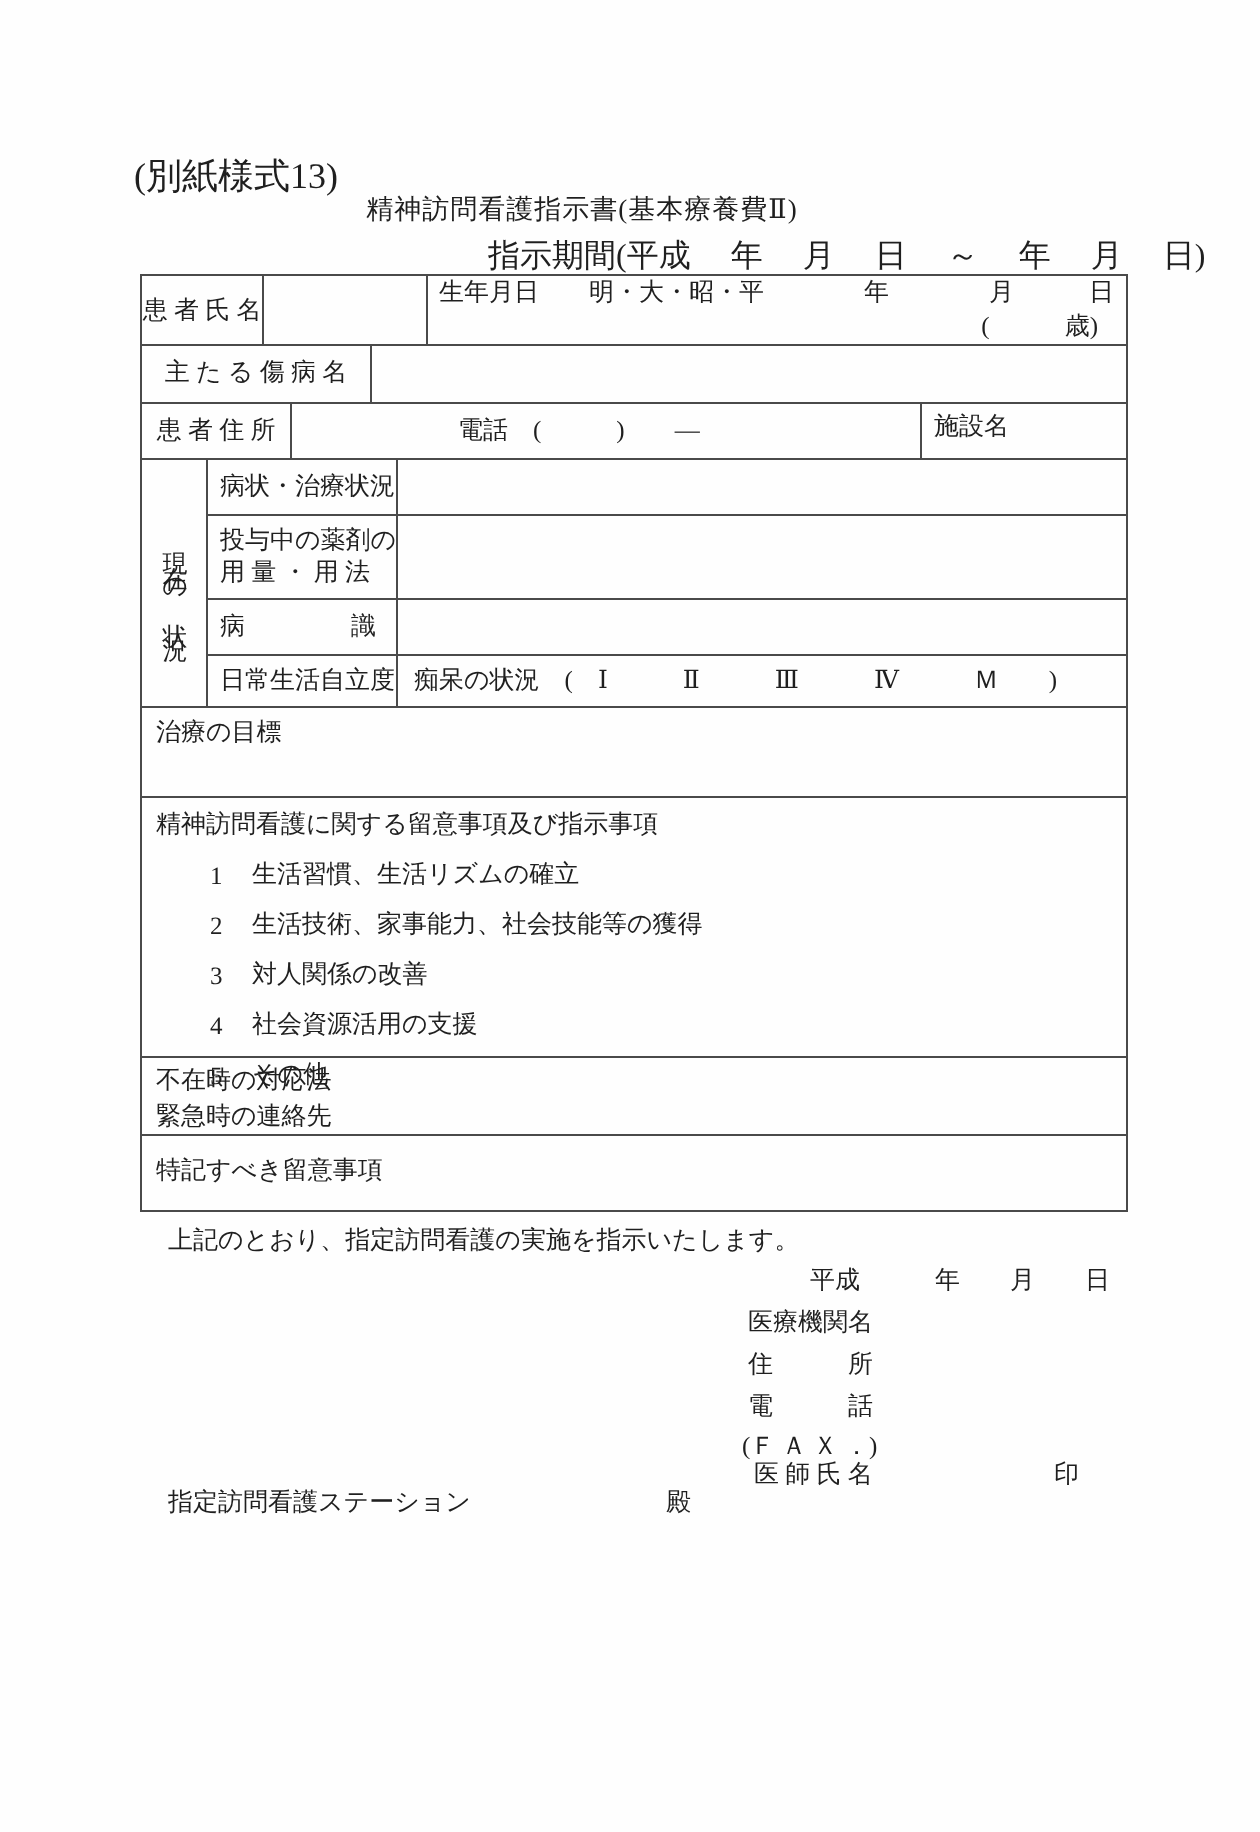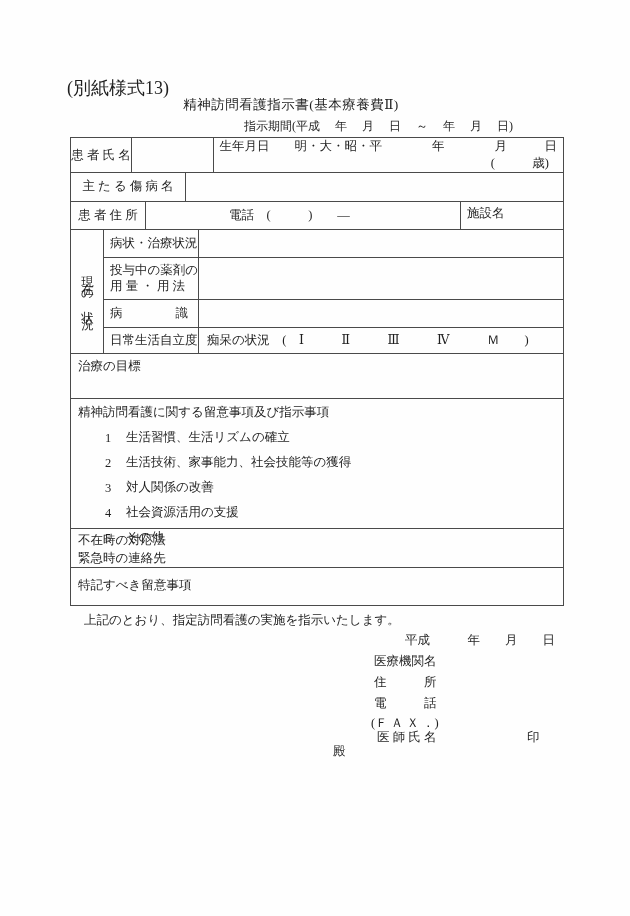--- a/index.html
+++ b/index.html
@@ -6,21 +6,21 @@
   html,body { background:#e8e8e8; }
   .page {
     position:relative; width:630px; height:916px; margin:0 auto;
     background:#fefefe; color:#1f1f1f;
     font-family:"Liberation Serif","DejaVu Serif",serif;
     font-size:12.5px; overflow:hidden;
   }
   .abs { position:absolute; white-space:pre; }
   .form-code { left:67px; top:76px; font-size:18px; }
   .doc-title { left:0; top:96px; width:582px; text-align:center; font-size:13.5px; letter-spacing:0.5px; }
-  .period-line { left:244px; top:118px; font-size:12px; }
+  .period-line { left:244px; top:118px; font-size:16px; }
 
   .form-table {
     position:absolute; left:70px; top:137px; width:494px; height:469px;
     border:1px solid #4a4a4a; display:flex; flex-direction:column;
   }
   .row { display:flex; width:100%; }
   .bt { border-top:1px solid #4a4a4a; }
   .br { border-right:1px solid #4a4a4a; }
   .bl { border-left:1px solid #4a4a4a; }
   .cell { display:flex; align-items:center; }
@@ -177,15 +177,16 @@
   </div>
 
   <div class="abs closing-line">上記のとおり、指定訪問看護の実施を指示いたします。</div>
   <div class="abs f-date">平成　　　年　　月　　日</div>
   <div class="abs f-org">医療機関名</div>
   <div class="abs f-addr">住　　　所</div>
   <div class="abs f-tel">電　　　話</div>
   <div class="abs f-fax">(Ｆ Ａ Ｘ ．)</div>
   <div class="abs f-doc">医 師 氏 名</div>
   <div class="abs f-seal">印</div>
+  <div class="abs f-station">指定訪問看護ステーション</div>
   <div class="abs f-dono">殿</div>
 
 </div>
 
 </body></html>

